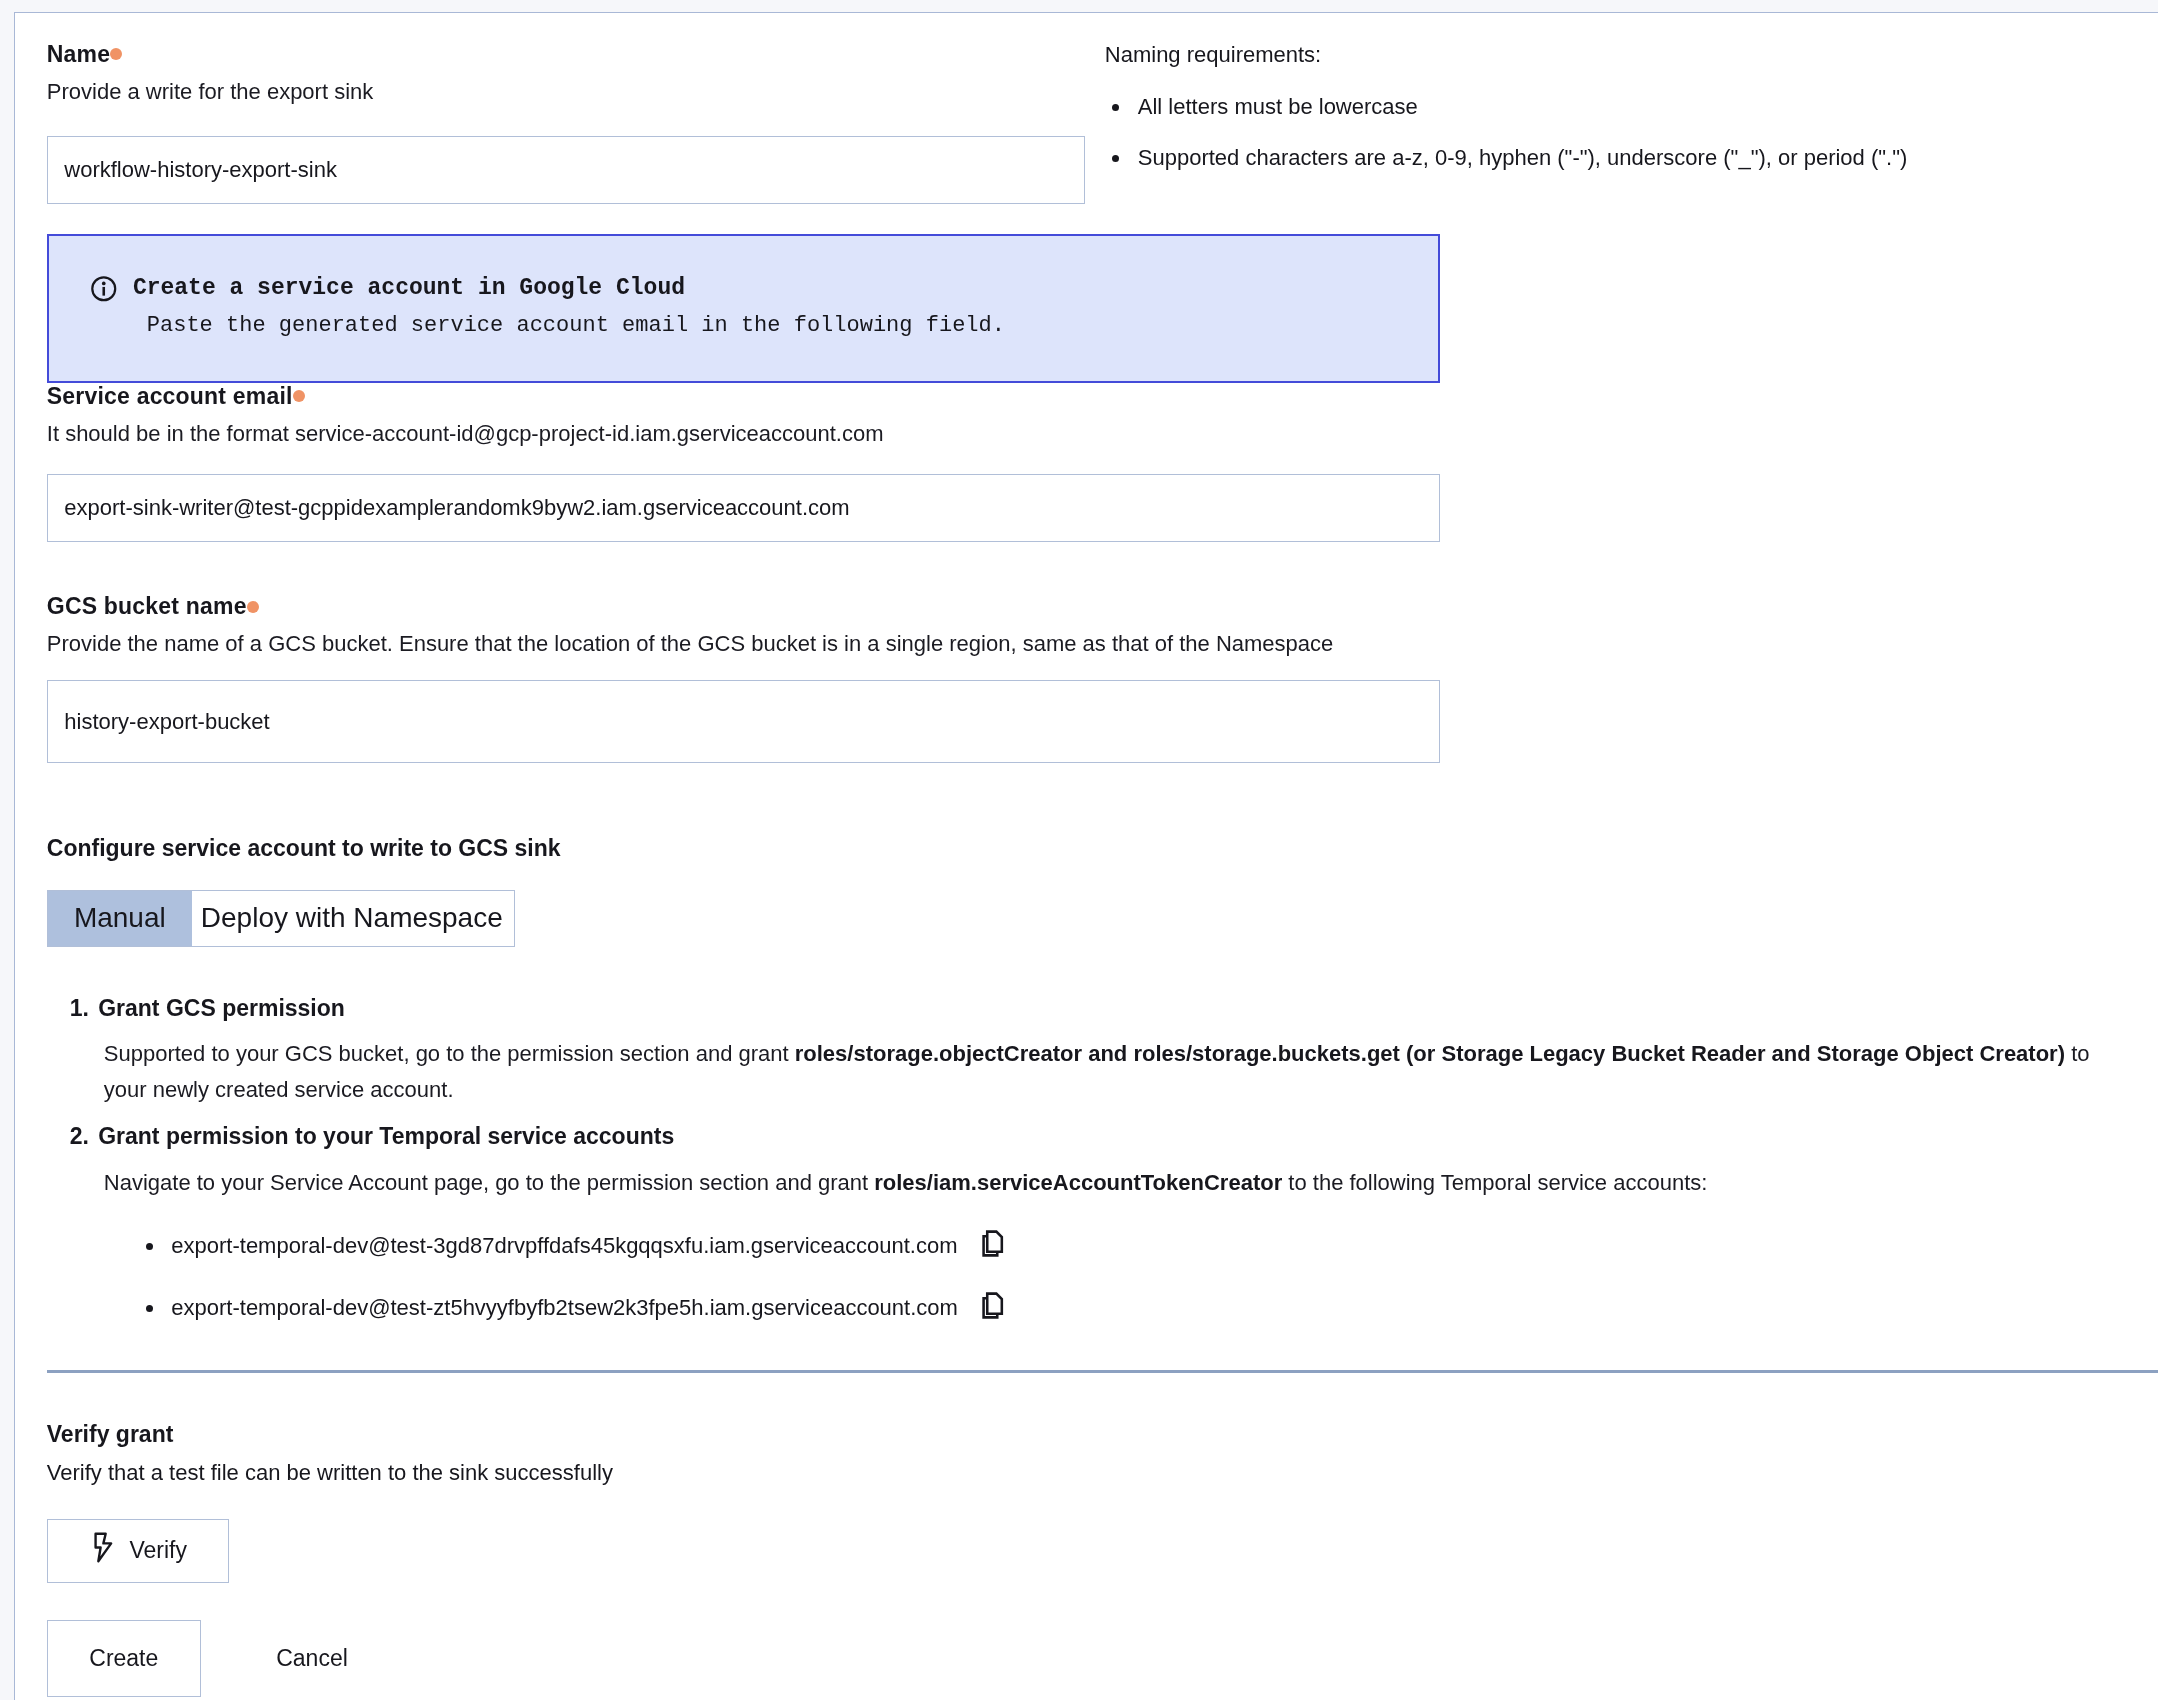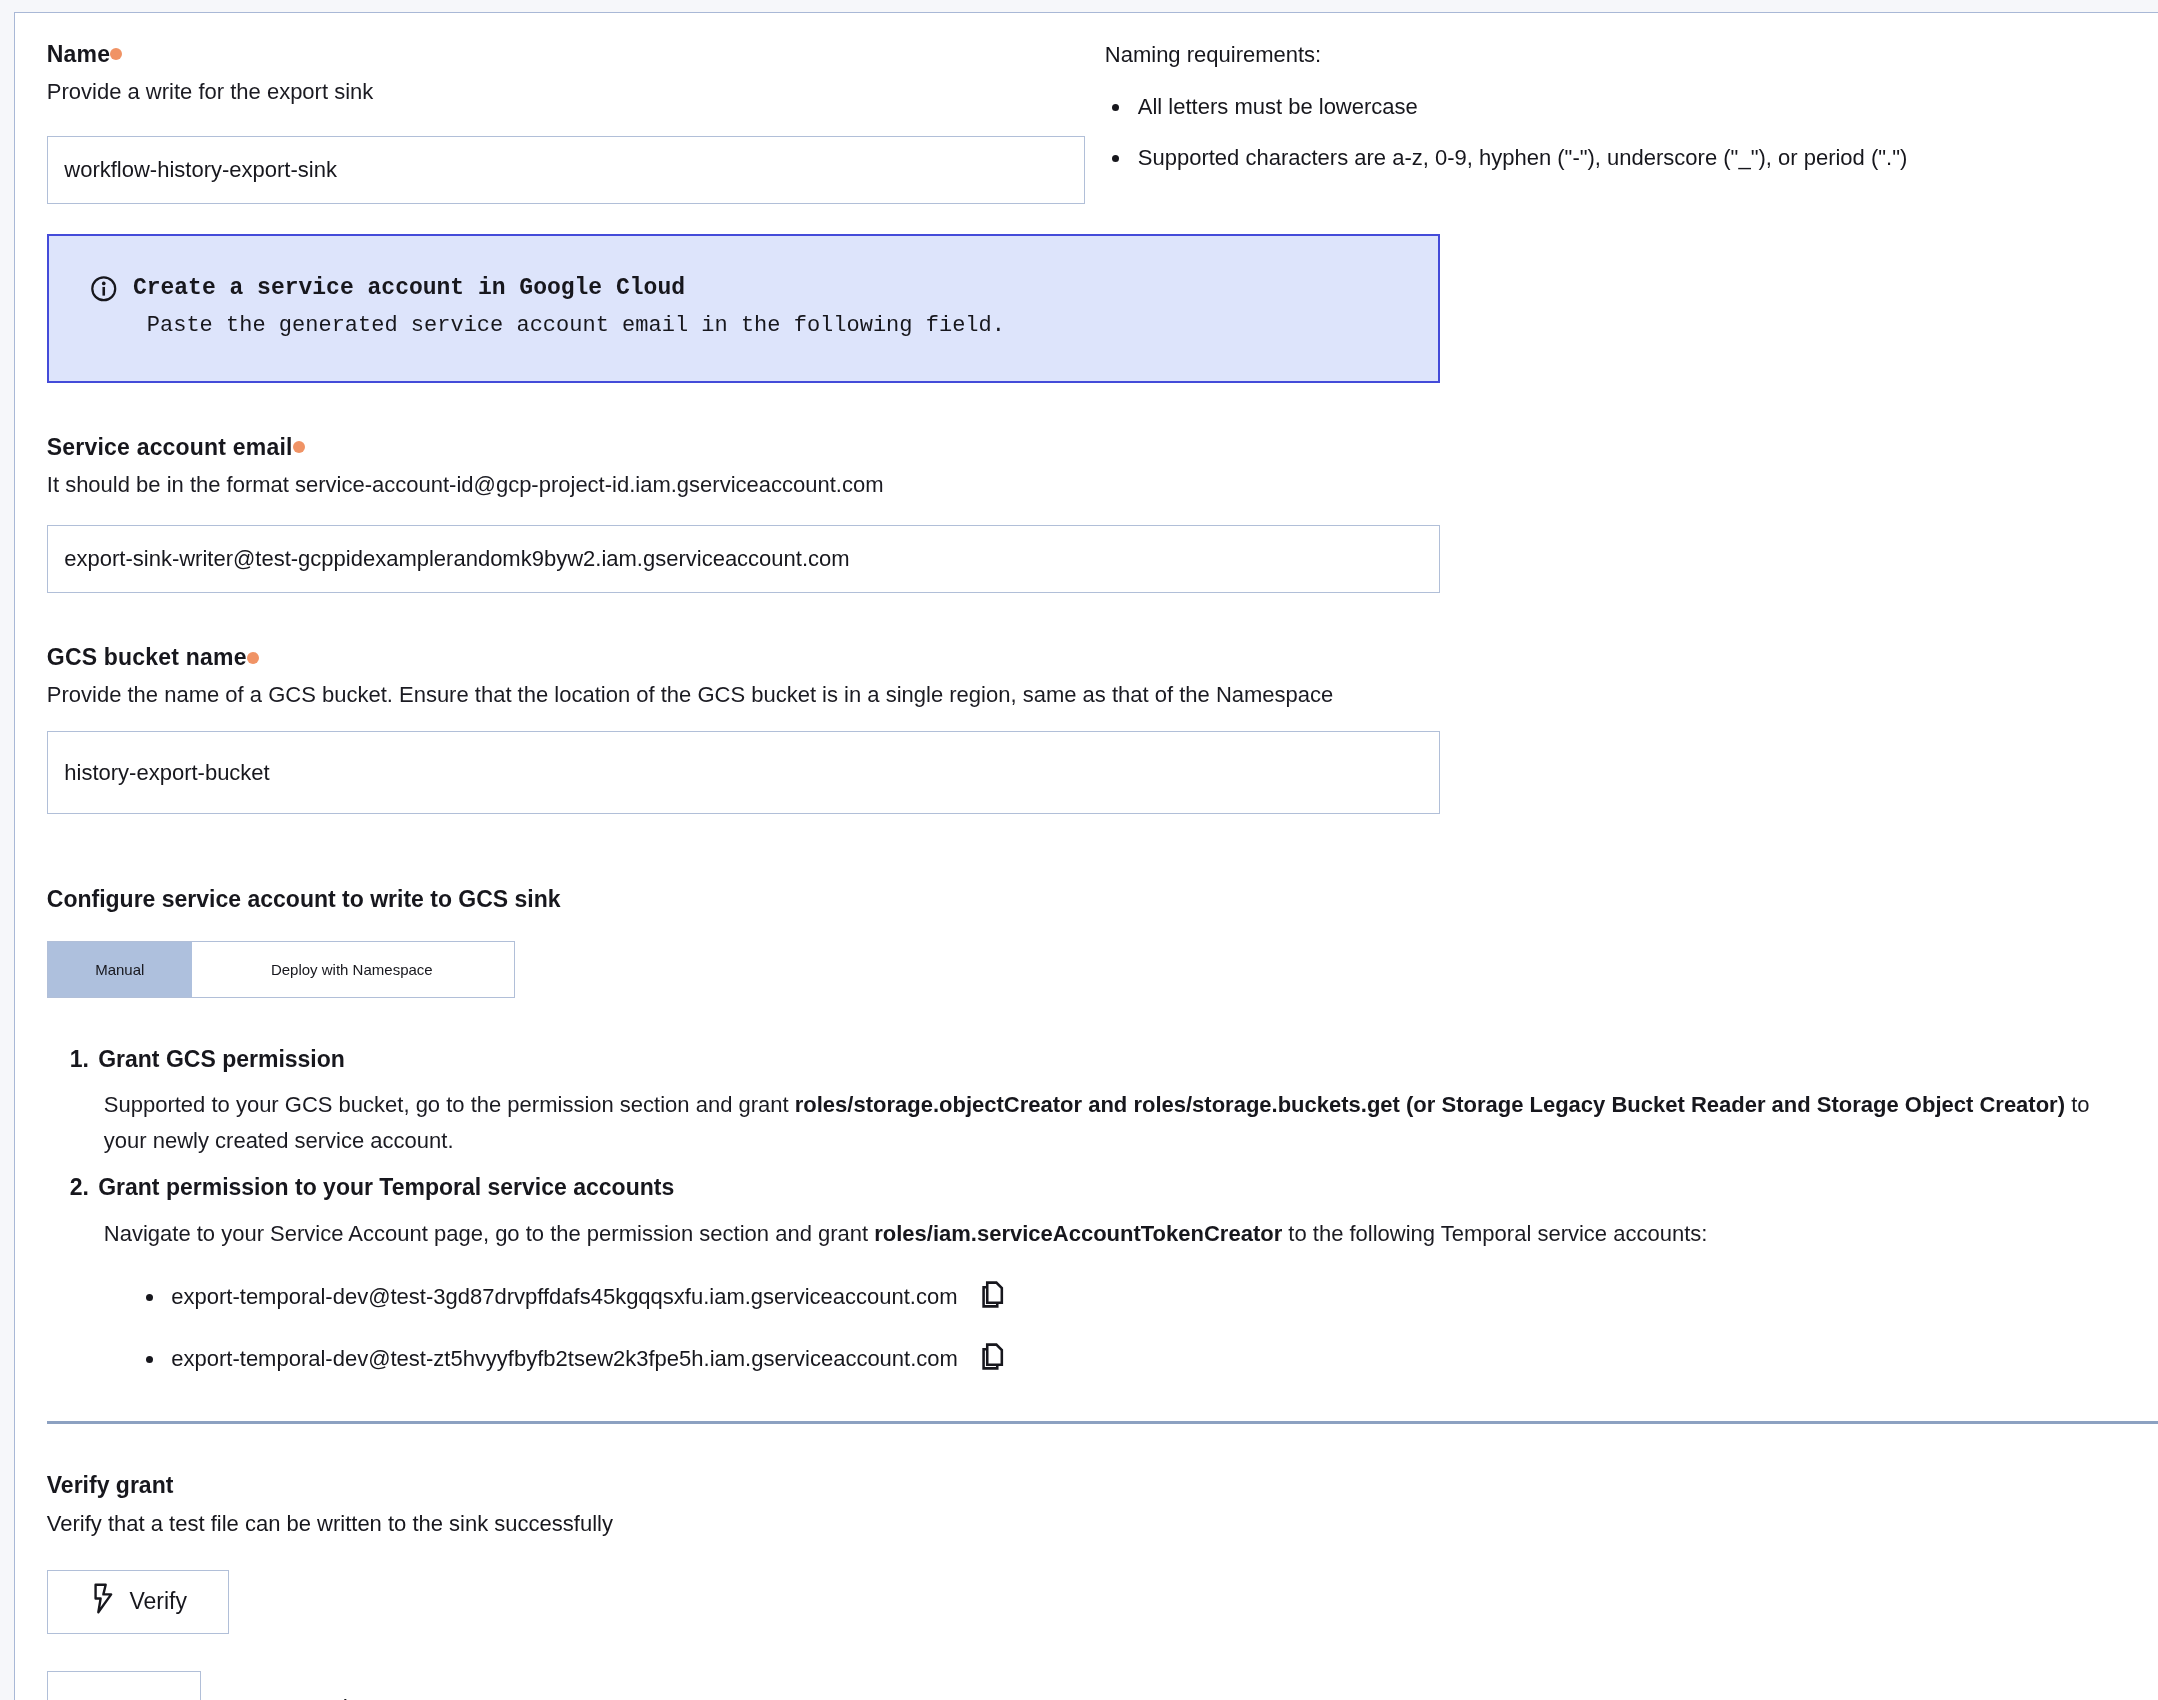--- a/index.html
+++ b/index.html
@@ -34,21 +34,21 @@
     font-family:Liberation Mono, monospace;
   }
   .banner-title-row { display:flex; align-items:center; gap:15.6px; }
   .banner-title { font-size:23px; font-weight:bold; }
   .banner-body { font-size:22px; margin-top:11px; margin-left:57px; }
   .info-icon svg { display:block; }
 
   .section-heading { font-size:23px; font-weight:bold; margin-top:72px; }
 
   .tabs { display:flex; margin-top:27.5px; width:468px; height:57px; border:1.8px solid #b1bfd8; }
-  .tab { display:flex; align-items:center; justify-content:center; font-size:15px; cursor:default; }
+  .tab { display:flex; align-items:center; justify-content:center; font-size:28px; cursor:default; }
   .tab-selected { width:144px; background:#aec0dd; }
   .tab-unselected { width:320px; background:#ffffff; }
 
   .step-title { display:flex; gap:9.2px; margin-left:23px; font-size:23px; font-weight:bold; }
   .step-1 { margin-top:48px; }
   .step-2 { margin-top:14.7px; }
   .step-body { font-size:22px; line-height:36px; margin:14.7px 0 0 57px; width:2002px; color:#1b1b22; }
   .step-body b { font-weight:bold; color:#17171d; }
 
   ul.sa-list { margin:27.5px 0 0 119px; list-style:disc; }
@@ -112,21 +112,21 @@
               <circle cx="15" cy="15" r="12.5" fill="none" stroke="#17171d" stroke-width="2.4"></circle>
               <circle cx="15" cy="9.2" r="2" fill="#17171d"></circle>
               <rect x="13.6" y="13" width="2.8" height="9.5" fill="#17171d"></rect>
             </svg>
           </span>
           <span class="banner-title">Create a service account in Google Cloud</span>
         </div>
         <div class="banner-body">Paste the generated service account email in the following field.</div>
       </div>
 
-      <div class="field-label-row" style="margin-top:51px;text-align:center;">
+      <div class="field-label-row" style="text-align:center;">
         <span class="field-label">Service account email</span>
         <span class="req-dot"></span>
       </div>
       <div class="field-desc">It should be in the format service-account-id@gcp-project-id.iam.gserviceaccount.com</div>
       <input class="text-input input-email" type="text" value="export-sink-writer@test-gcppidexamplerandomk9byw2.iam.gserviceaccount.com" style="">
 
       <div class="field-label-row" style="margin-top:51px;">
         <span class="field-label">GCS bucket name</span>
         <span class="req-dot"></span>
       </div>

